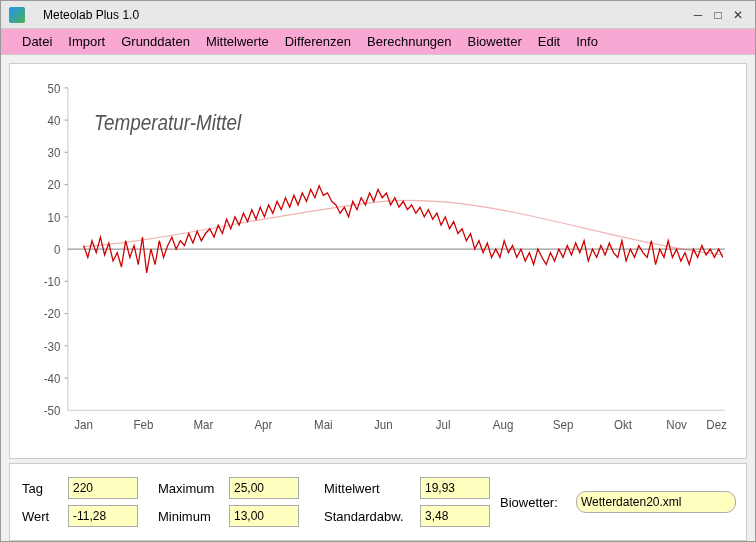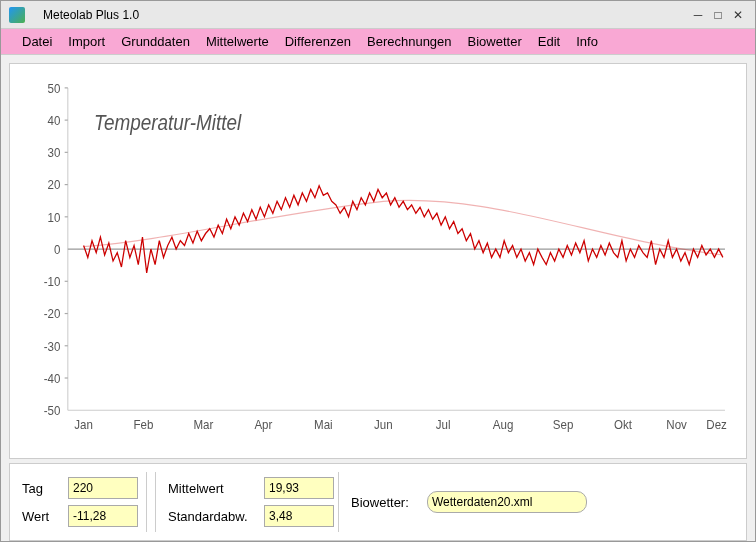--- a/index.html
+++ b/index.html
@@ -236,20 +236,30 @@
         <input class="field-input" readonly="" value="220" style="">
       </div>
       <div class="field-row">
         <span class="field-label" style="min-width:40px;">Wert</span>
         <input class="field-input" readonly="" value="-11,28" style="">
       </div>
     </div>
 
     <div class="divider-v"></div>
 
+    <div class="field-group" style="min-width:150px; margin-left:8px;">
+      <div class="field-row">
+        <span class="field-label" style="min-width:65px;">Maximum</span>
+        <input class="field-input" readonly="" value="25,00" style="">
+      </div>
+      <div class="field-row">
+        <span class="field-label" style="min-width:65px;">Minimum</span>
+        <input class="field-input" readonly="" value="13,00" style="">
+      </div>
+    </div>
 
     <div class="divider-v"></div>
 
     <div class="field-group" style="min-width:160px; margin-left:8px;">
       <div class="field-row">
         <span class="field-label" style="min-width:90px;">Mittelwert</span>
         <input class="field-input" readonly="" value="19,93" style="">
       </div>
       <div class="field-row">
         <span class="field-label" style="min-width:90px;">Standardabw.</span>

